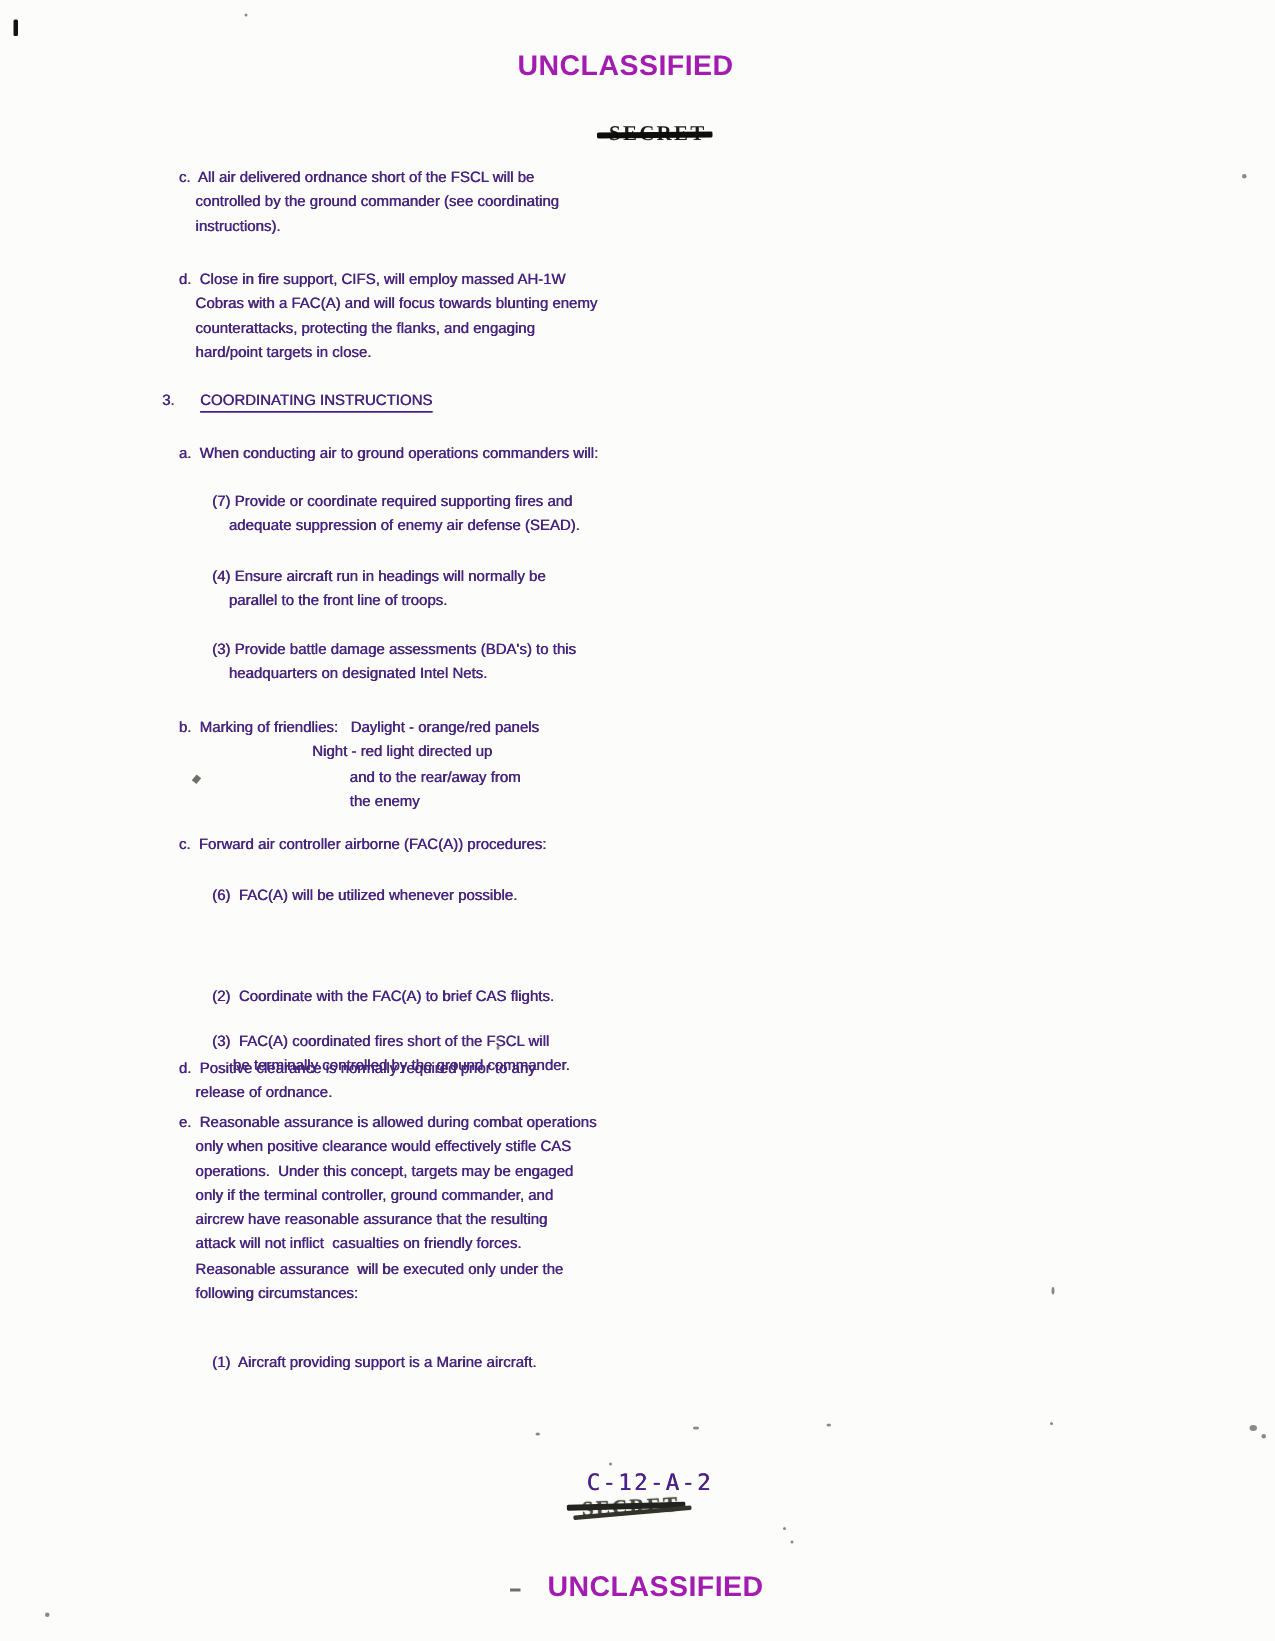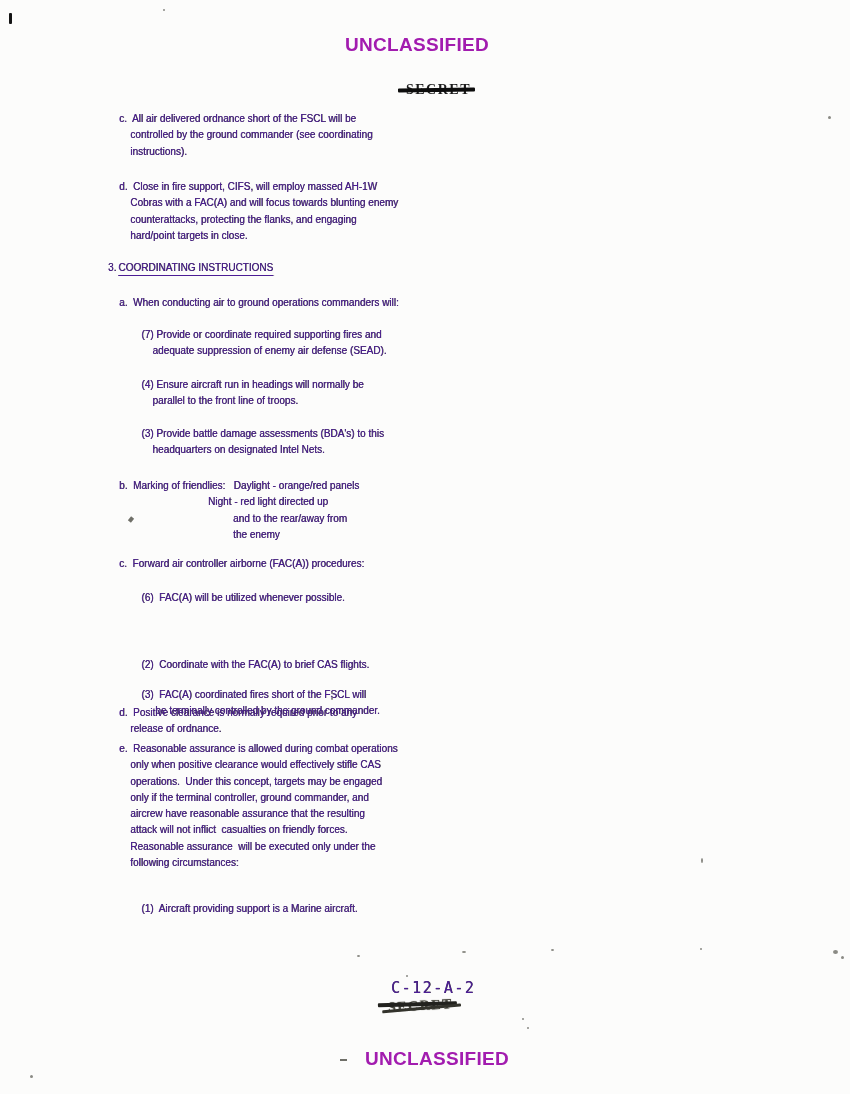--- a/index.html
+++ b/index.html
@@ -27,21 +27,21 @@
     font-family:Liberation Sans, sans-serif;
     font-size:10px;
     line-height:16.3px;
     color:#4c1d95;
     text-shadow:0.35px 0 0 #3a3a3a;
     white-space:pre;
   }
   .heading { display:flex; }
   .heading .num { white-space:pre; }
   .heading .title {
-    margin-left:2px;
+    margin-left:17px;
     text-decoration:underline;
     text-underline-offset:3.5px;
     text-decoration-thickness:1.4px;
   }
   .secret {
     position:absolute;
     font-family:"Liberation Serif", serif;
     font-weight:bold;
     font-size:14px;
     letter-spacing:1.5px;

